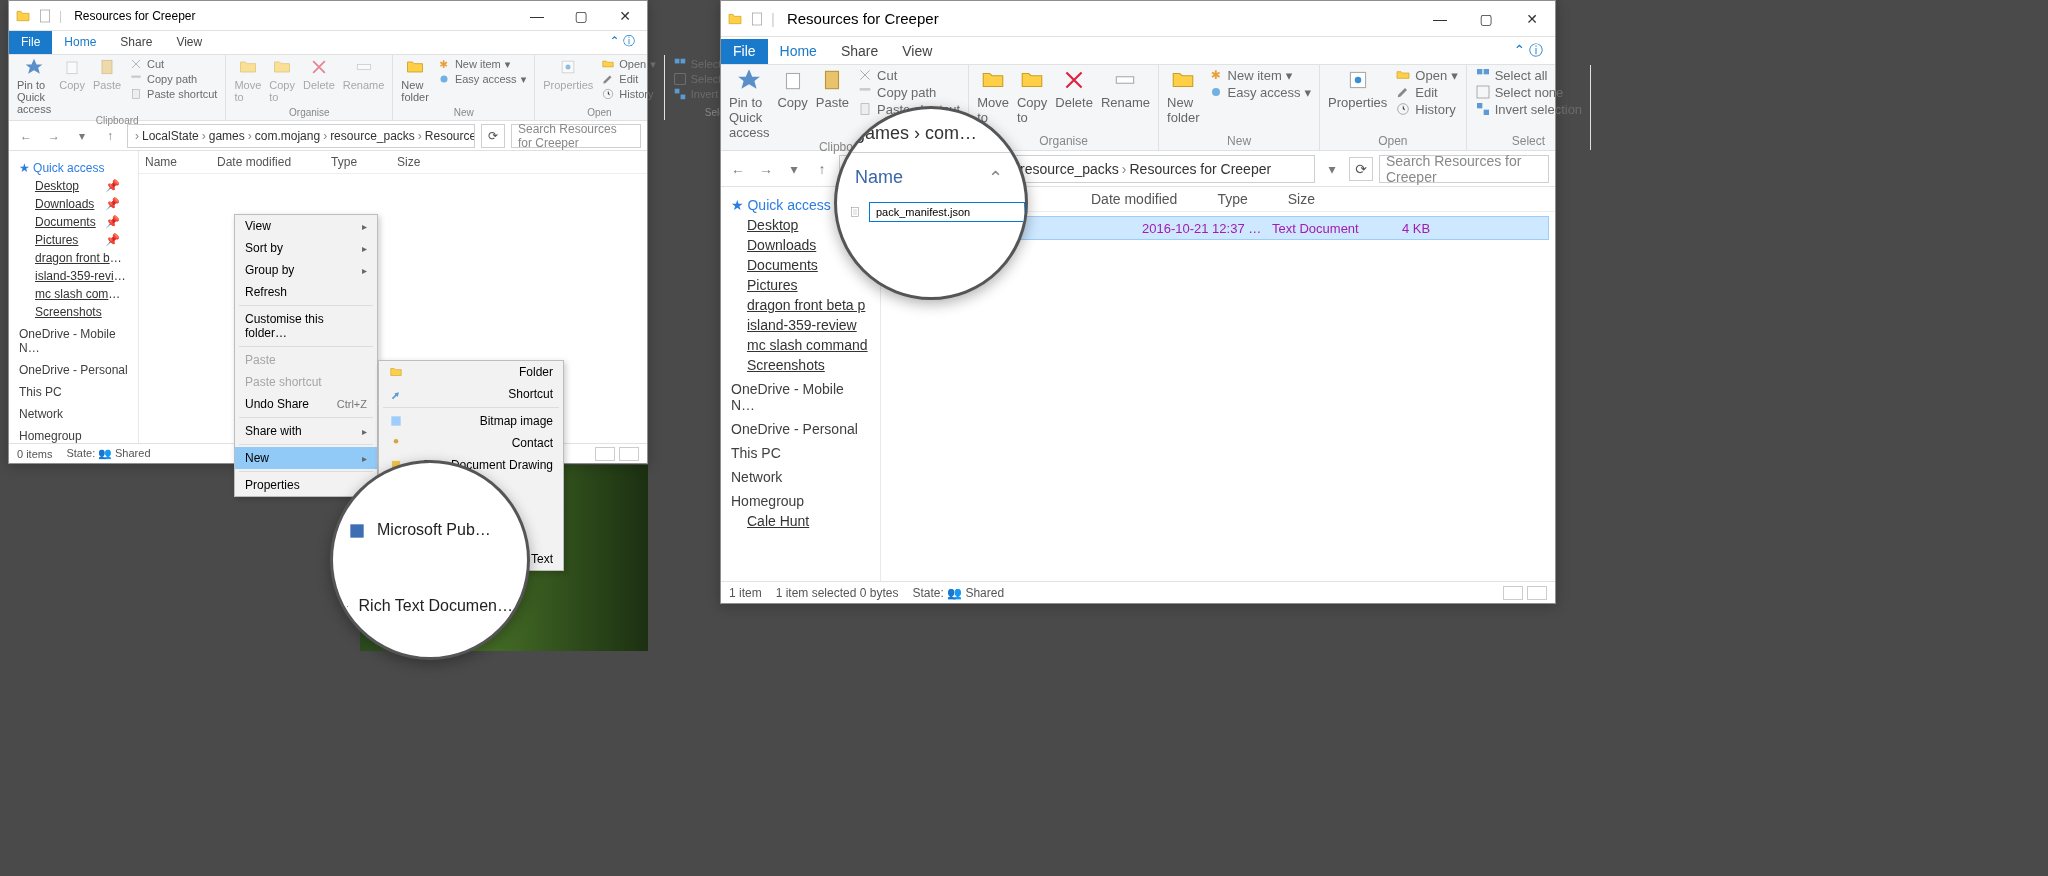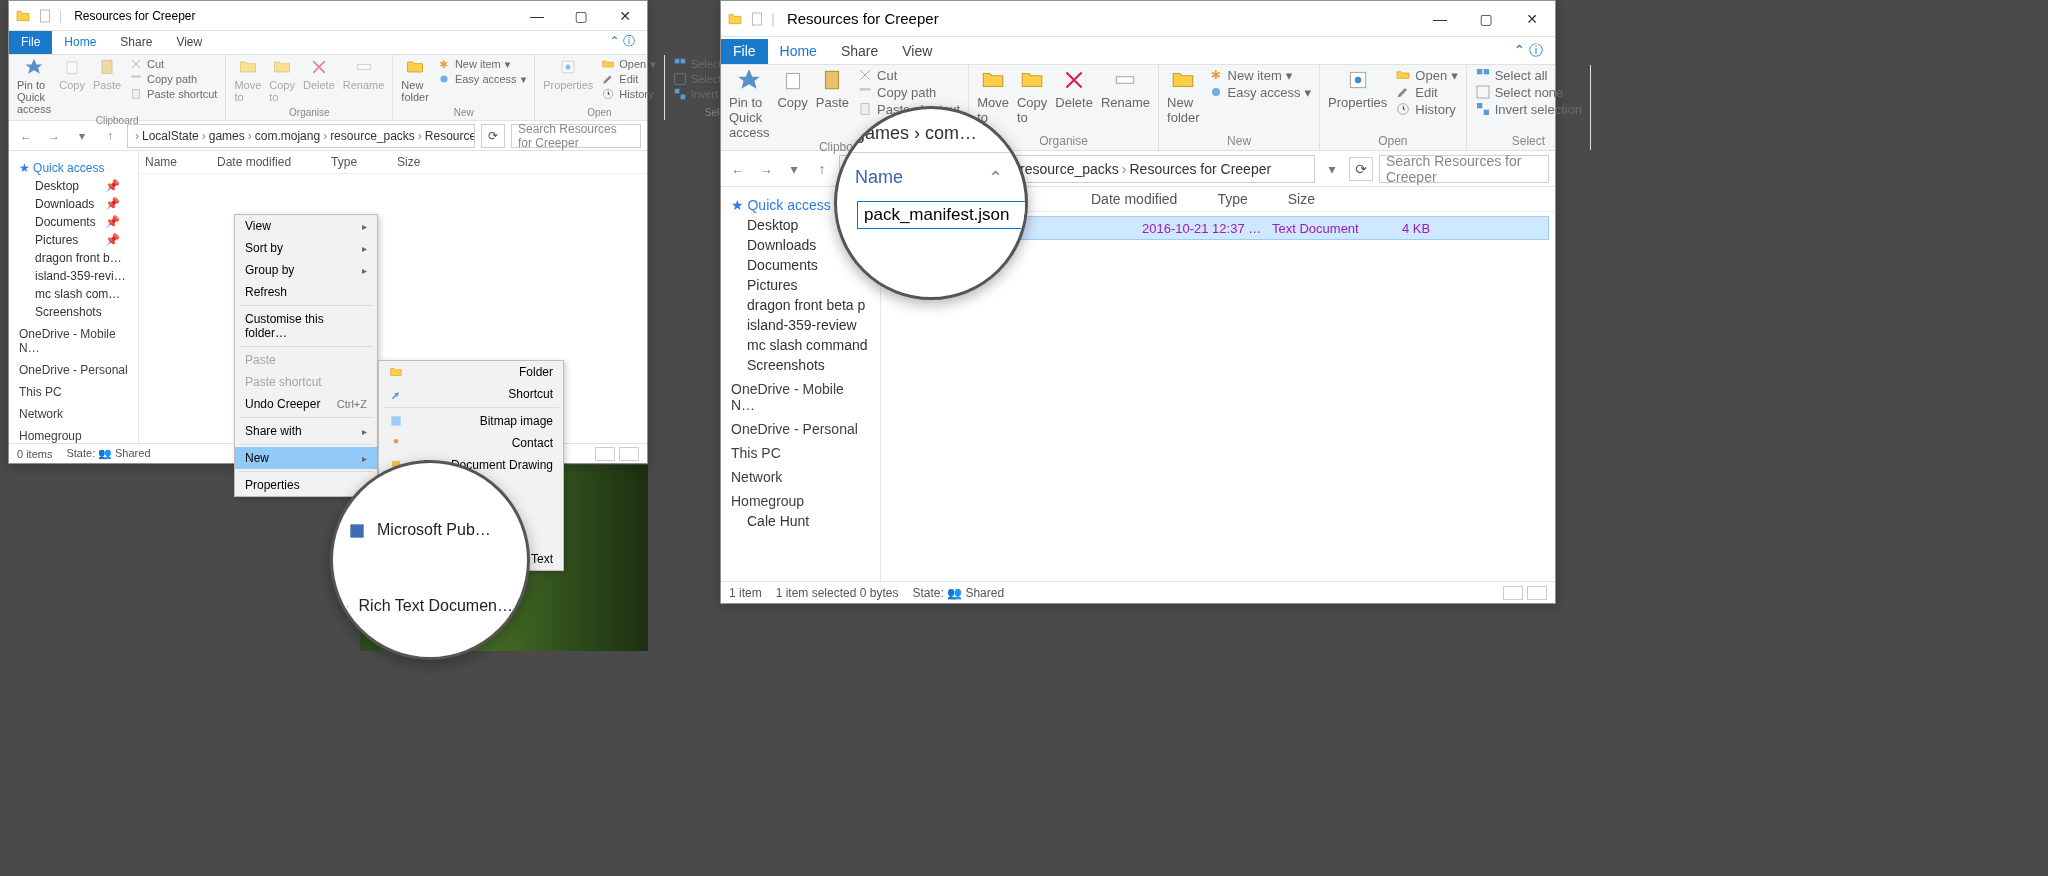--- a/index.html
+++ b/index.html
@@ -55,21 +55,21 @@
 .searchbox { width:130px; height:24px; border:1px solid #cfcfcf; color:#888; padding:0 6px; display:flex; align-items:center; }
 .big .searchbox { width:170px; height:28px; }
 
 
 .body { flex:1; display:flex; height:calc(100% - 30px - 24px - 66px - 30px - 20px); }
 .big .body { height:calc(100% - 36px - 28px - 86px - 36px - 22px); }
 .nav { width:130px; border-right:1px solid #e8e8e8; font-size:12px; color:#333; padding:4px 0; overflow:hidden; }
 .big .nav { width:160px; font-size:14px; }
 .nav .grouphead { color:#404040; padding:6px 10px 2px; }
 .nav .qa { color:#2b7de1; }
-.nav .item { padding:2px 10px 2px 26px; white-space:nowrap; overflow:hidden; text-overflow:ellipsis; }
+.nav .item { padding:2px 10px 2px 26px; white-space:nowrap; overflow:hidden; text-overflow:ellipsis;text-decoration:underline; }
 .nav .pin { color:#bbb; float:right; padding-right:8px; }
 .content { flex:1; position:relative; }
 .cols { display:flex; font-size:12px; color:#555; border-bottom:1px solid #eee; padding:4px 6px; gap:40px; }
 .big .cols { font-size:14px; }
 .empty { text-align:center; color:#7a7a7a; font-size:12px; padding-top:20px; }
 .filerow { display:flex; align-items:center; font-size:13px; padding:3px 8px; gap:10px; background:#cde8ff; border:1px solid #9ecdfb; margin:4px 6px; }
 .filerow .cell-name { flex:0 0 210px; }
 .filerow .cell { flex:0 0 120px; color:#a21caf; }
 .filerow .icon { width:16px;height:16px; }
 
@@ -96,21 +96,21 @@
 .lens { position:absolute; border:3px solid #555; border-radius:50%; background:#fff; overflow:hidden; box-shadow:0 4px 14px rgba(0,0,0,.3); }
 .lens1 { left:330px; top:460px; width:200px; height:200px; }
 .lens2 { left:834px; top:106px; width:194px; height:194px; }
 .lens .zoomlist { font-size:16px; color:#222; padding:6px 0; }
 .lens .zrow { display:flex; align-items:flex-start; gap:10px; padding:4px 14px; white-space:nowrap;margin-top:48px; }
 .lens .zrow.sel { background:#dce8f6; }
 .lens .zi { width:20px; height:20px; }
 .lens2 .crumbzoom { font-size:18px; color:#333; padding:14px 0 8px 18px; }
 .lens2 .colzoom { font-size:18px; color:#3a66a8; padding:14px 0 4px 18px; border-top:1px solid #cfcfcf; display:flex; justify-content:space-between; padding-right:22px; }
 .lens2 .filezoom { display:flex; align-items:center; gap:8px; padding:8px 0 0 12px; }
-.lens2 .filezoom input { font-size:17px; padding:3px 6px; border:1px solid #0078d7; width:172px; }
+.lens2 .filezoom input { font-size:11px; padding:3px 6px; border:1px solid #0078d7; width:172px; }
 
 
 .bgstrip { position:absolute; left:8px; top:465px; width:640px; height:186px; background:linear-gradient(90deg,#4a4a4a 0 55%, #2c4b20 55%, #4d7a2a 70%, #1c3012 100%); }
 
 
 .sq-folder { fill:#ffcf48; stroke:#c9a020; }
 </style>
 </head>
 <body>
 
@@ -379,21 +379,21 @@
       <span>Customise this folder…</span>
     </div>
   <div class="sep"></div>
   <div class="row disabled">
       <span>Paste</span>
     </div>
   <div class="row disabled">
       <span>Paste shortcut</span>
     </div>
   <div class="row">
-      <span>Undo Creeper</span>
+      <span>Undo Share</span>
       <span class="sc">Ctrl+Z</span>
     </div>
   <div class="sep"></div>
   <div class="row">
       <span>Share with</span>
       <span class="arrow">▸</span>
     </div>
   <div class="sep"></div>
   <div class="row hover">
       <span>New</span>

